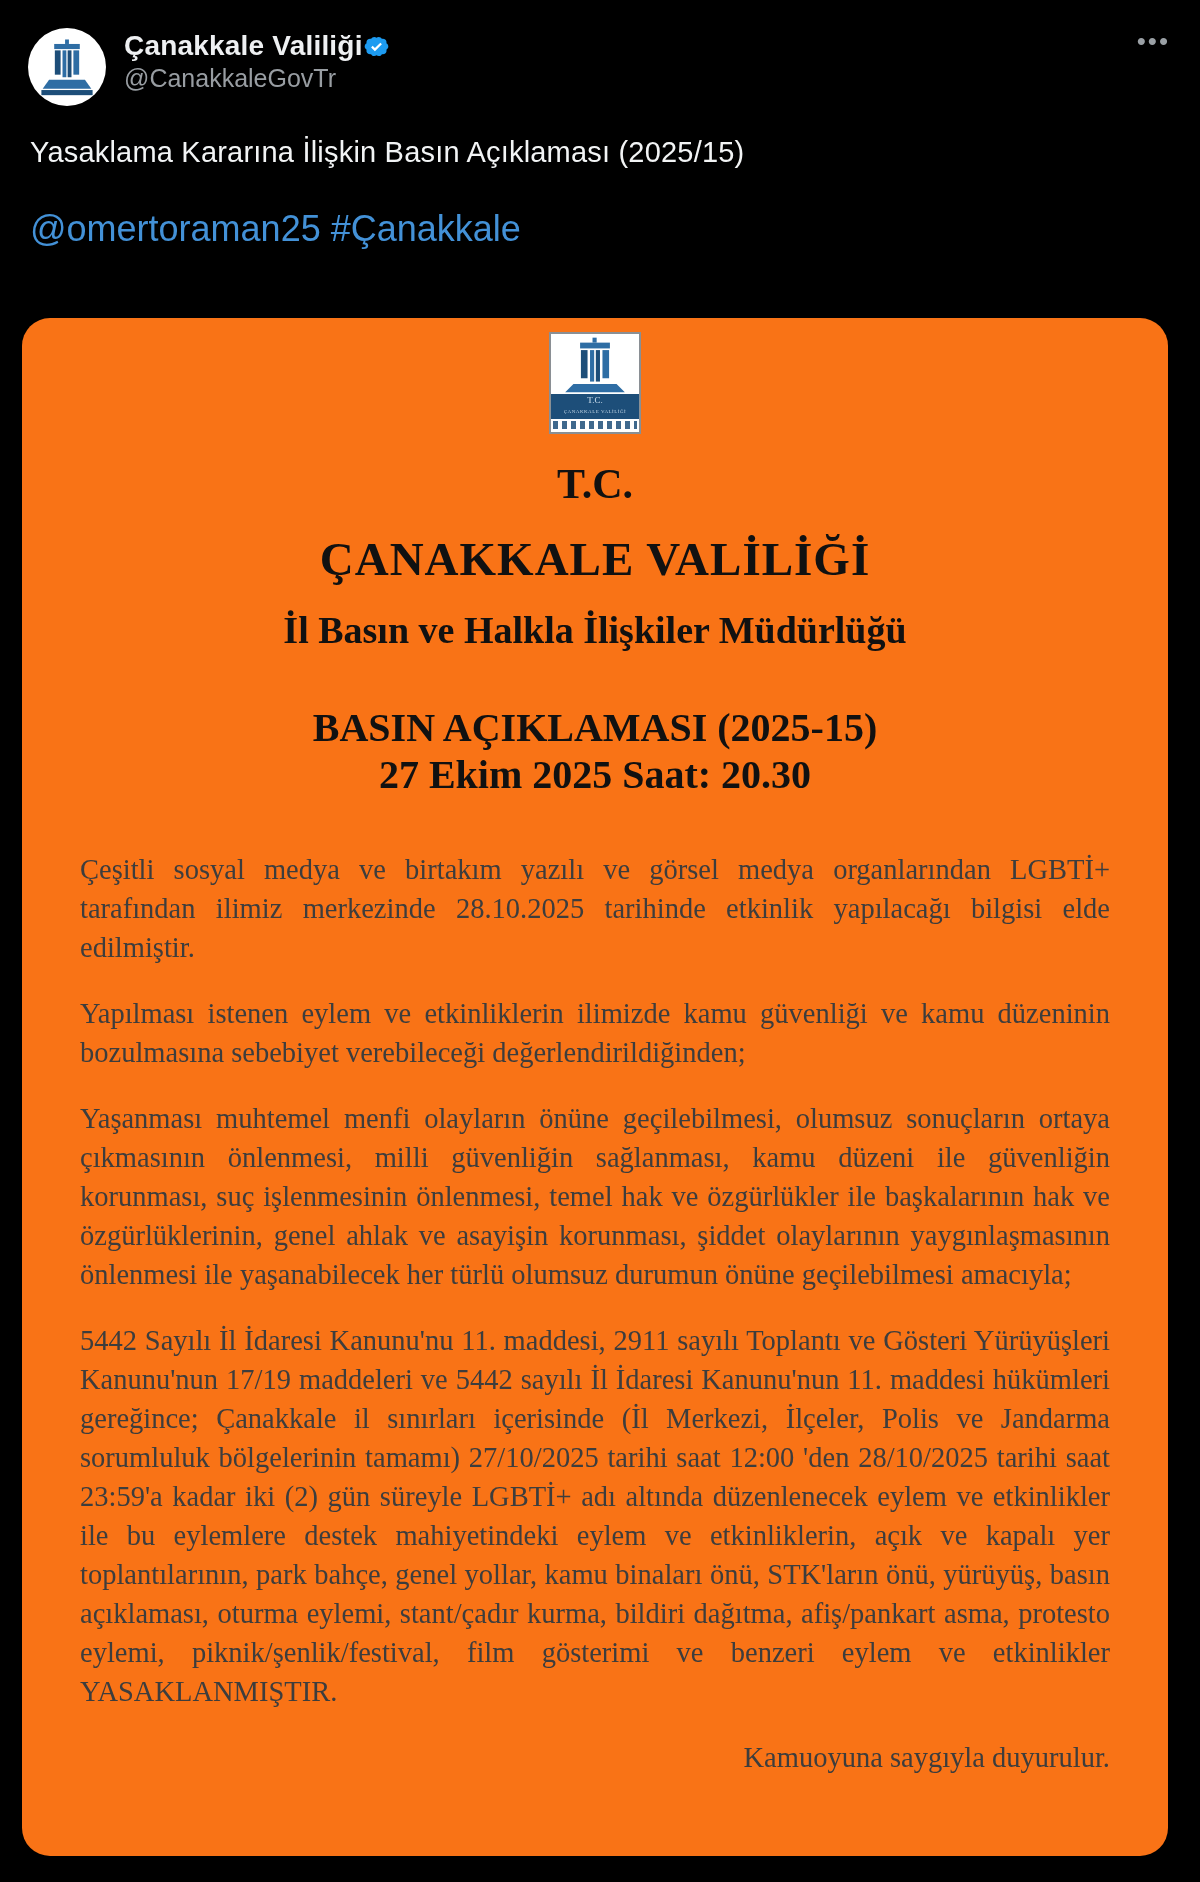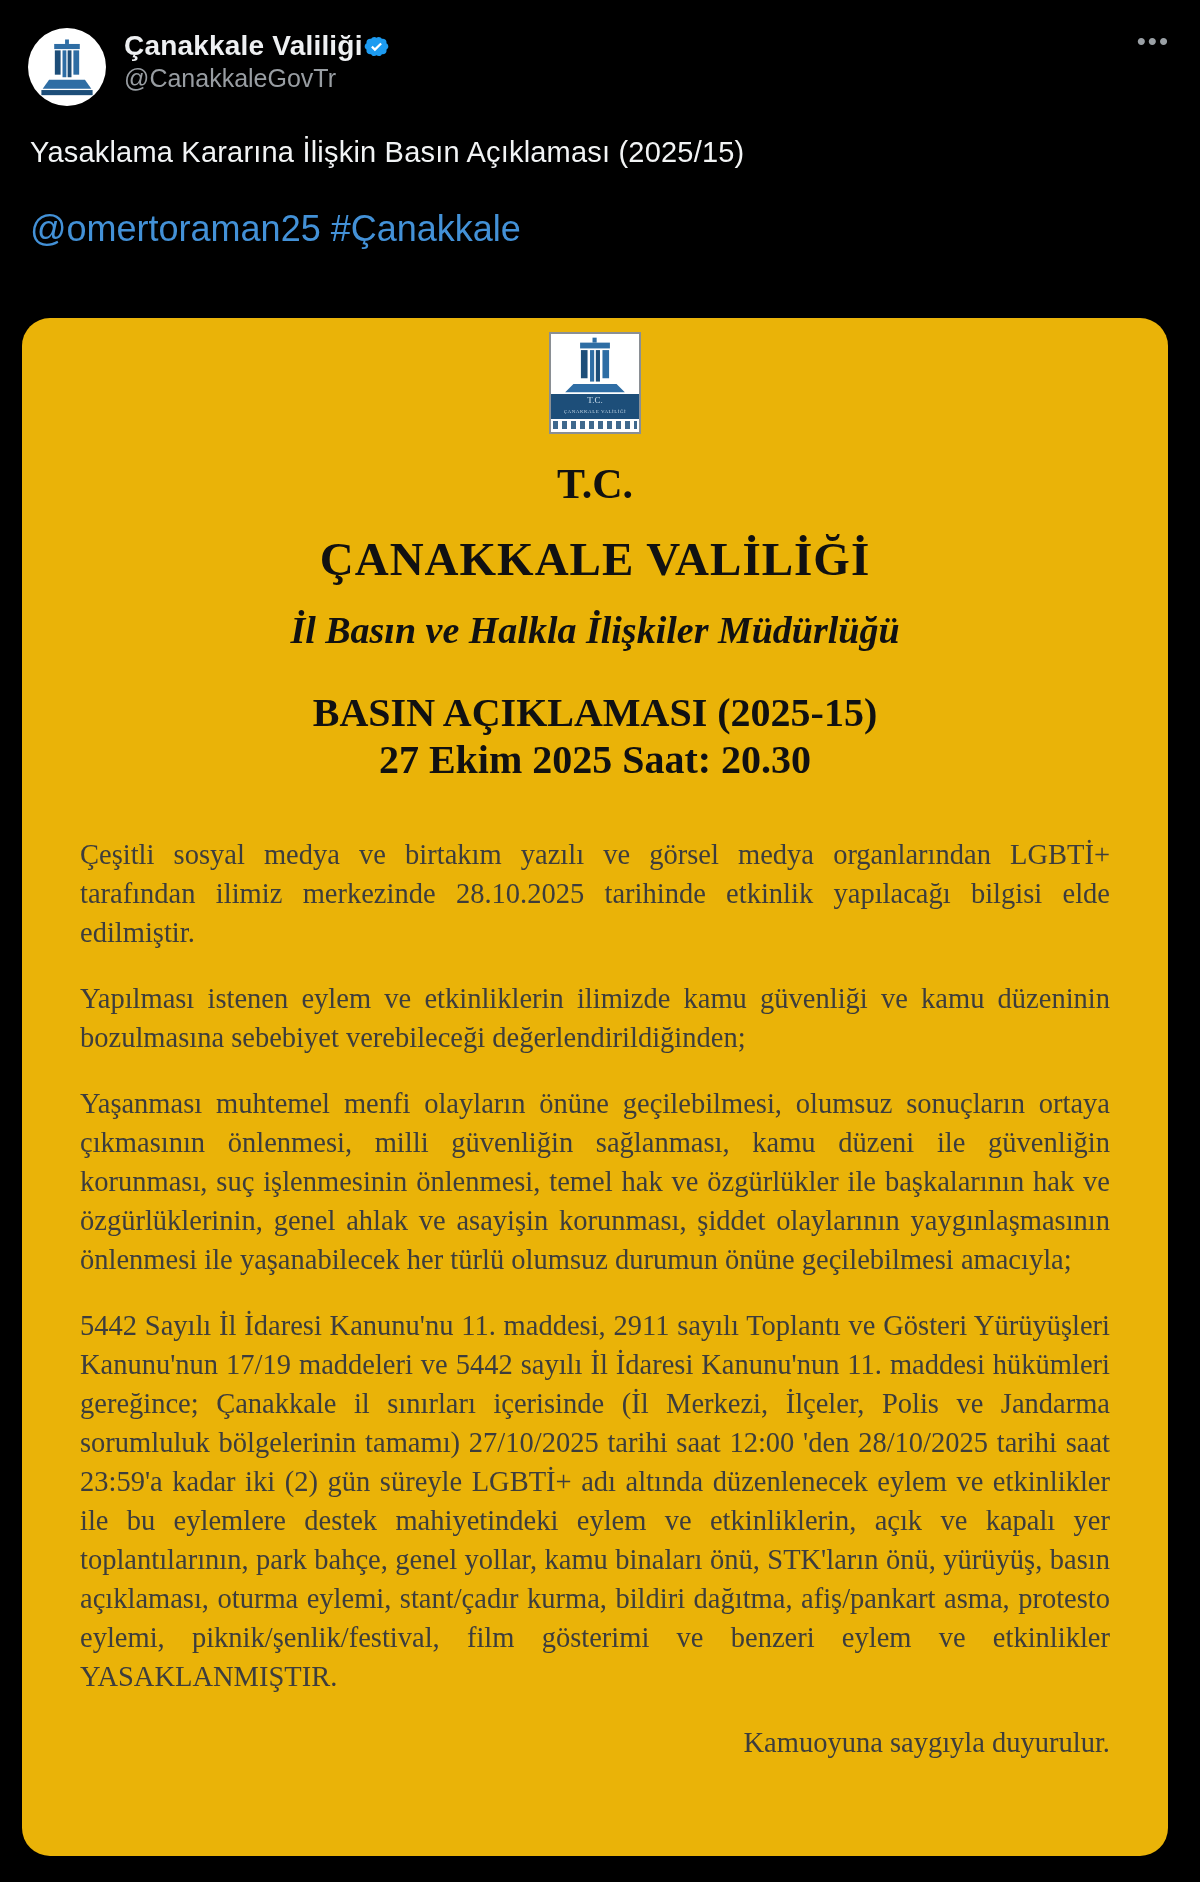--- a/index.html
+++ b/index.html
@@ -42,21 +42,21 @@
   .tweet-links {
     position: absolute; top: 208px; left: 30px; right: 30px;
     font-size: 36px;
   }
   .tweet-links a { color: #4391d7; text-decoration: none; }
 
   
   .doc-card {
     position: absolute; left: 22px; top: 318px;
     width: 1146px; height: 1538px;
-    background: #eab308; border-radius: 28px;
+    background: #f97316; border-radius: 28px;
     overflow: hidden;
     color: #1a1a1a;
     font-family: "Liberation Serif", serif;
   }
   .doc-inner { padding: 14px 38px 0 38px; }
 
   .doc-logo {
     width: 88px; margin: 0 auto;
     border: 2px solid #8a8f94;
     background: #ffffff;
@@ -71,22 +71,22 @@
   .doc-logo .logo-band .logo-caption { font-size: 5px; letter-spacing: 0.5px; display: block; color: #bcd2e4; }
   .doc-logo .logo-waves {
     height: 8px; margin: 2px 2px 3px 2px;
     background:
       repeating-linear-gradient(90deg, #1d4e79 0 5px, #ffffff 5px 9px);
     opacity: 0.85;
   }
 
   .h-tc   { text-align: center; font-weight: 700; font-size: 42px; margin-top: 26px; color: #111; }
   .h-office { text-align: center; font-weight: 700; font-size: 47px; margin-top: 24px; letter-spacing: 1px; color: #111; }
-  .h-dept { text-align: center; font-weight: 700; font-size: 38px; margin-top: 22px; color: #111; font-style: italic; }
-  .h-release { text-align: center; font-weight: 700; font-size: 40px; margin-top: 37px; color: #111; }
+  .h-dept { text-align: center; font-weight: 700; font-size: 38px; margin-top: 22px; color: #111; }
+  .h-release { text-align: center; font-weight: 700; font-size: 40px; margin-top: 52px; color: #111; }
   .h-datetime { text-align: center; font-weight: 700; font-size: 40px; color: #111; }
 
   .doc-body { margin-top: 52px; padding: 0 20px; }
   .doc-body p {
     margin: 0 0 27px 0;
     font-size: 28.5px; line-height: 39px;
     color: #3d3d3d;
     text-align: justify;
   }
   .doc-body p:last-child { text-align: right; }

